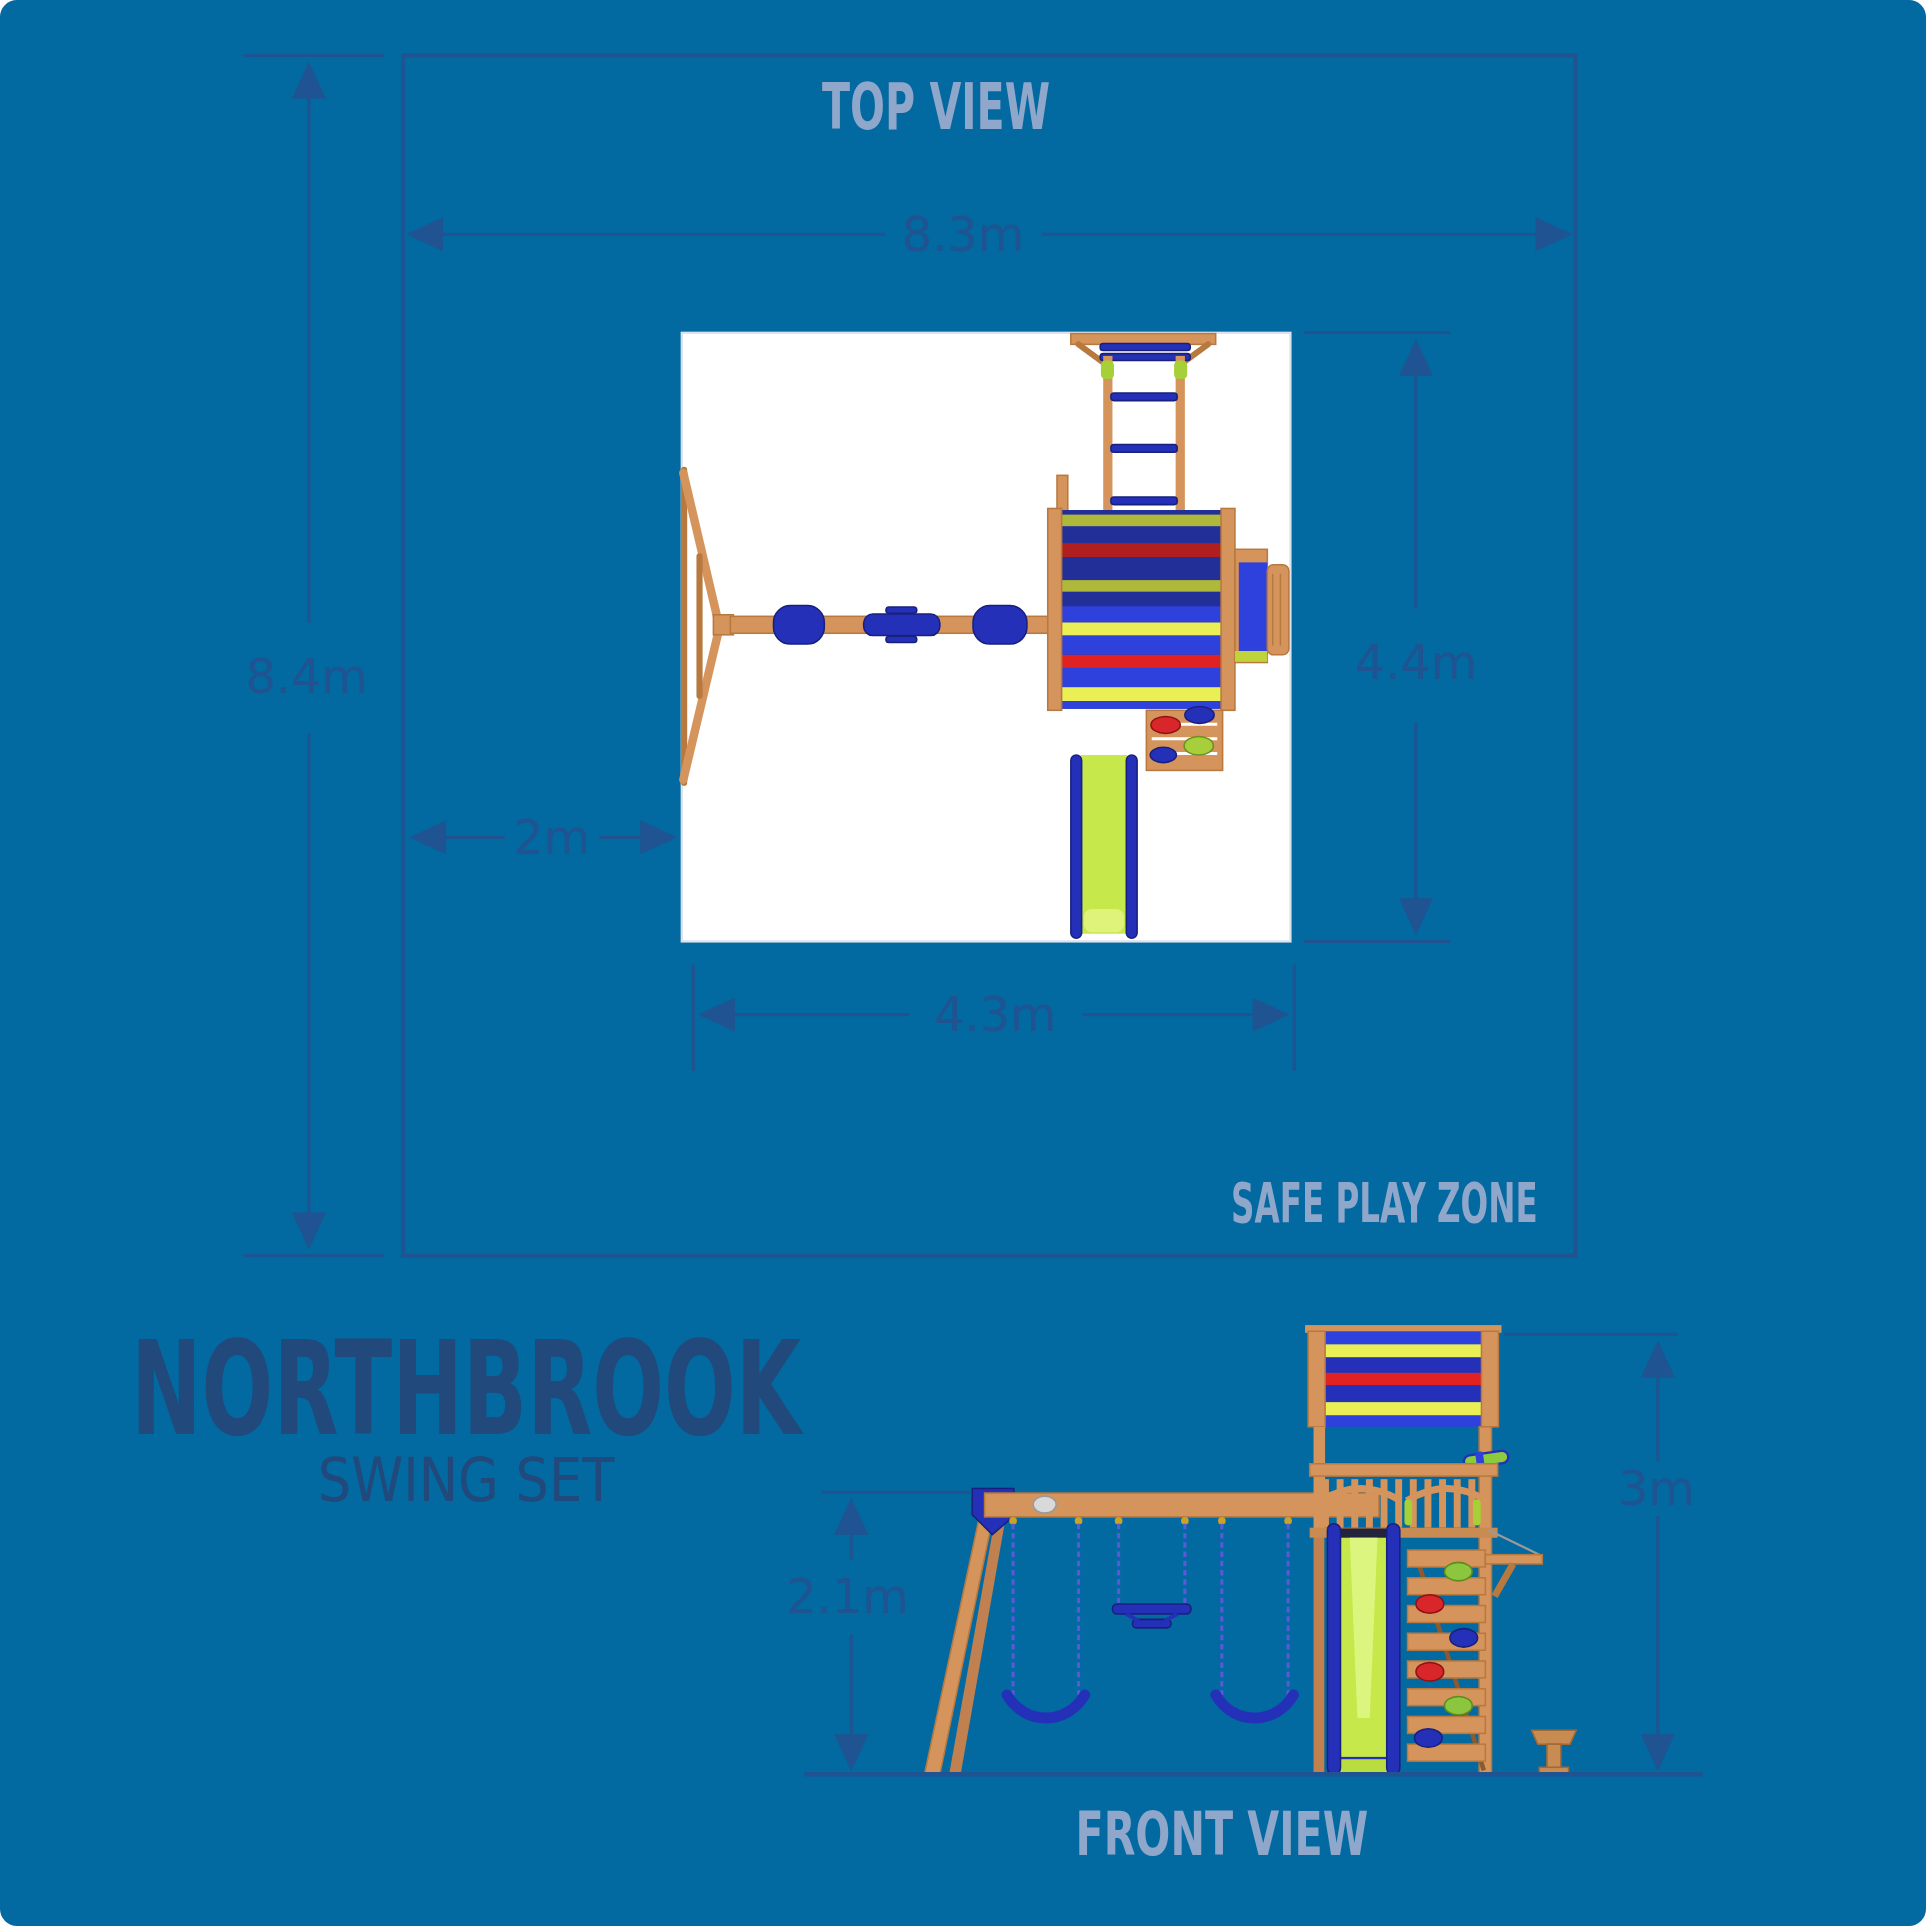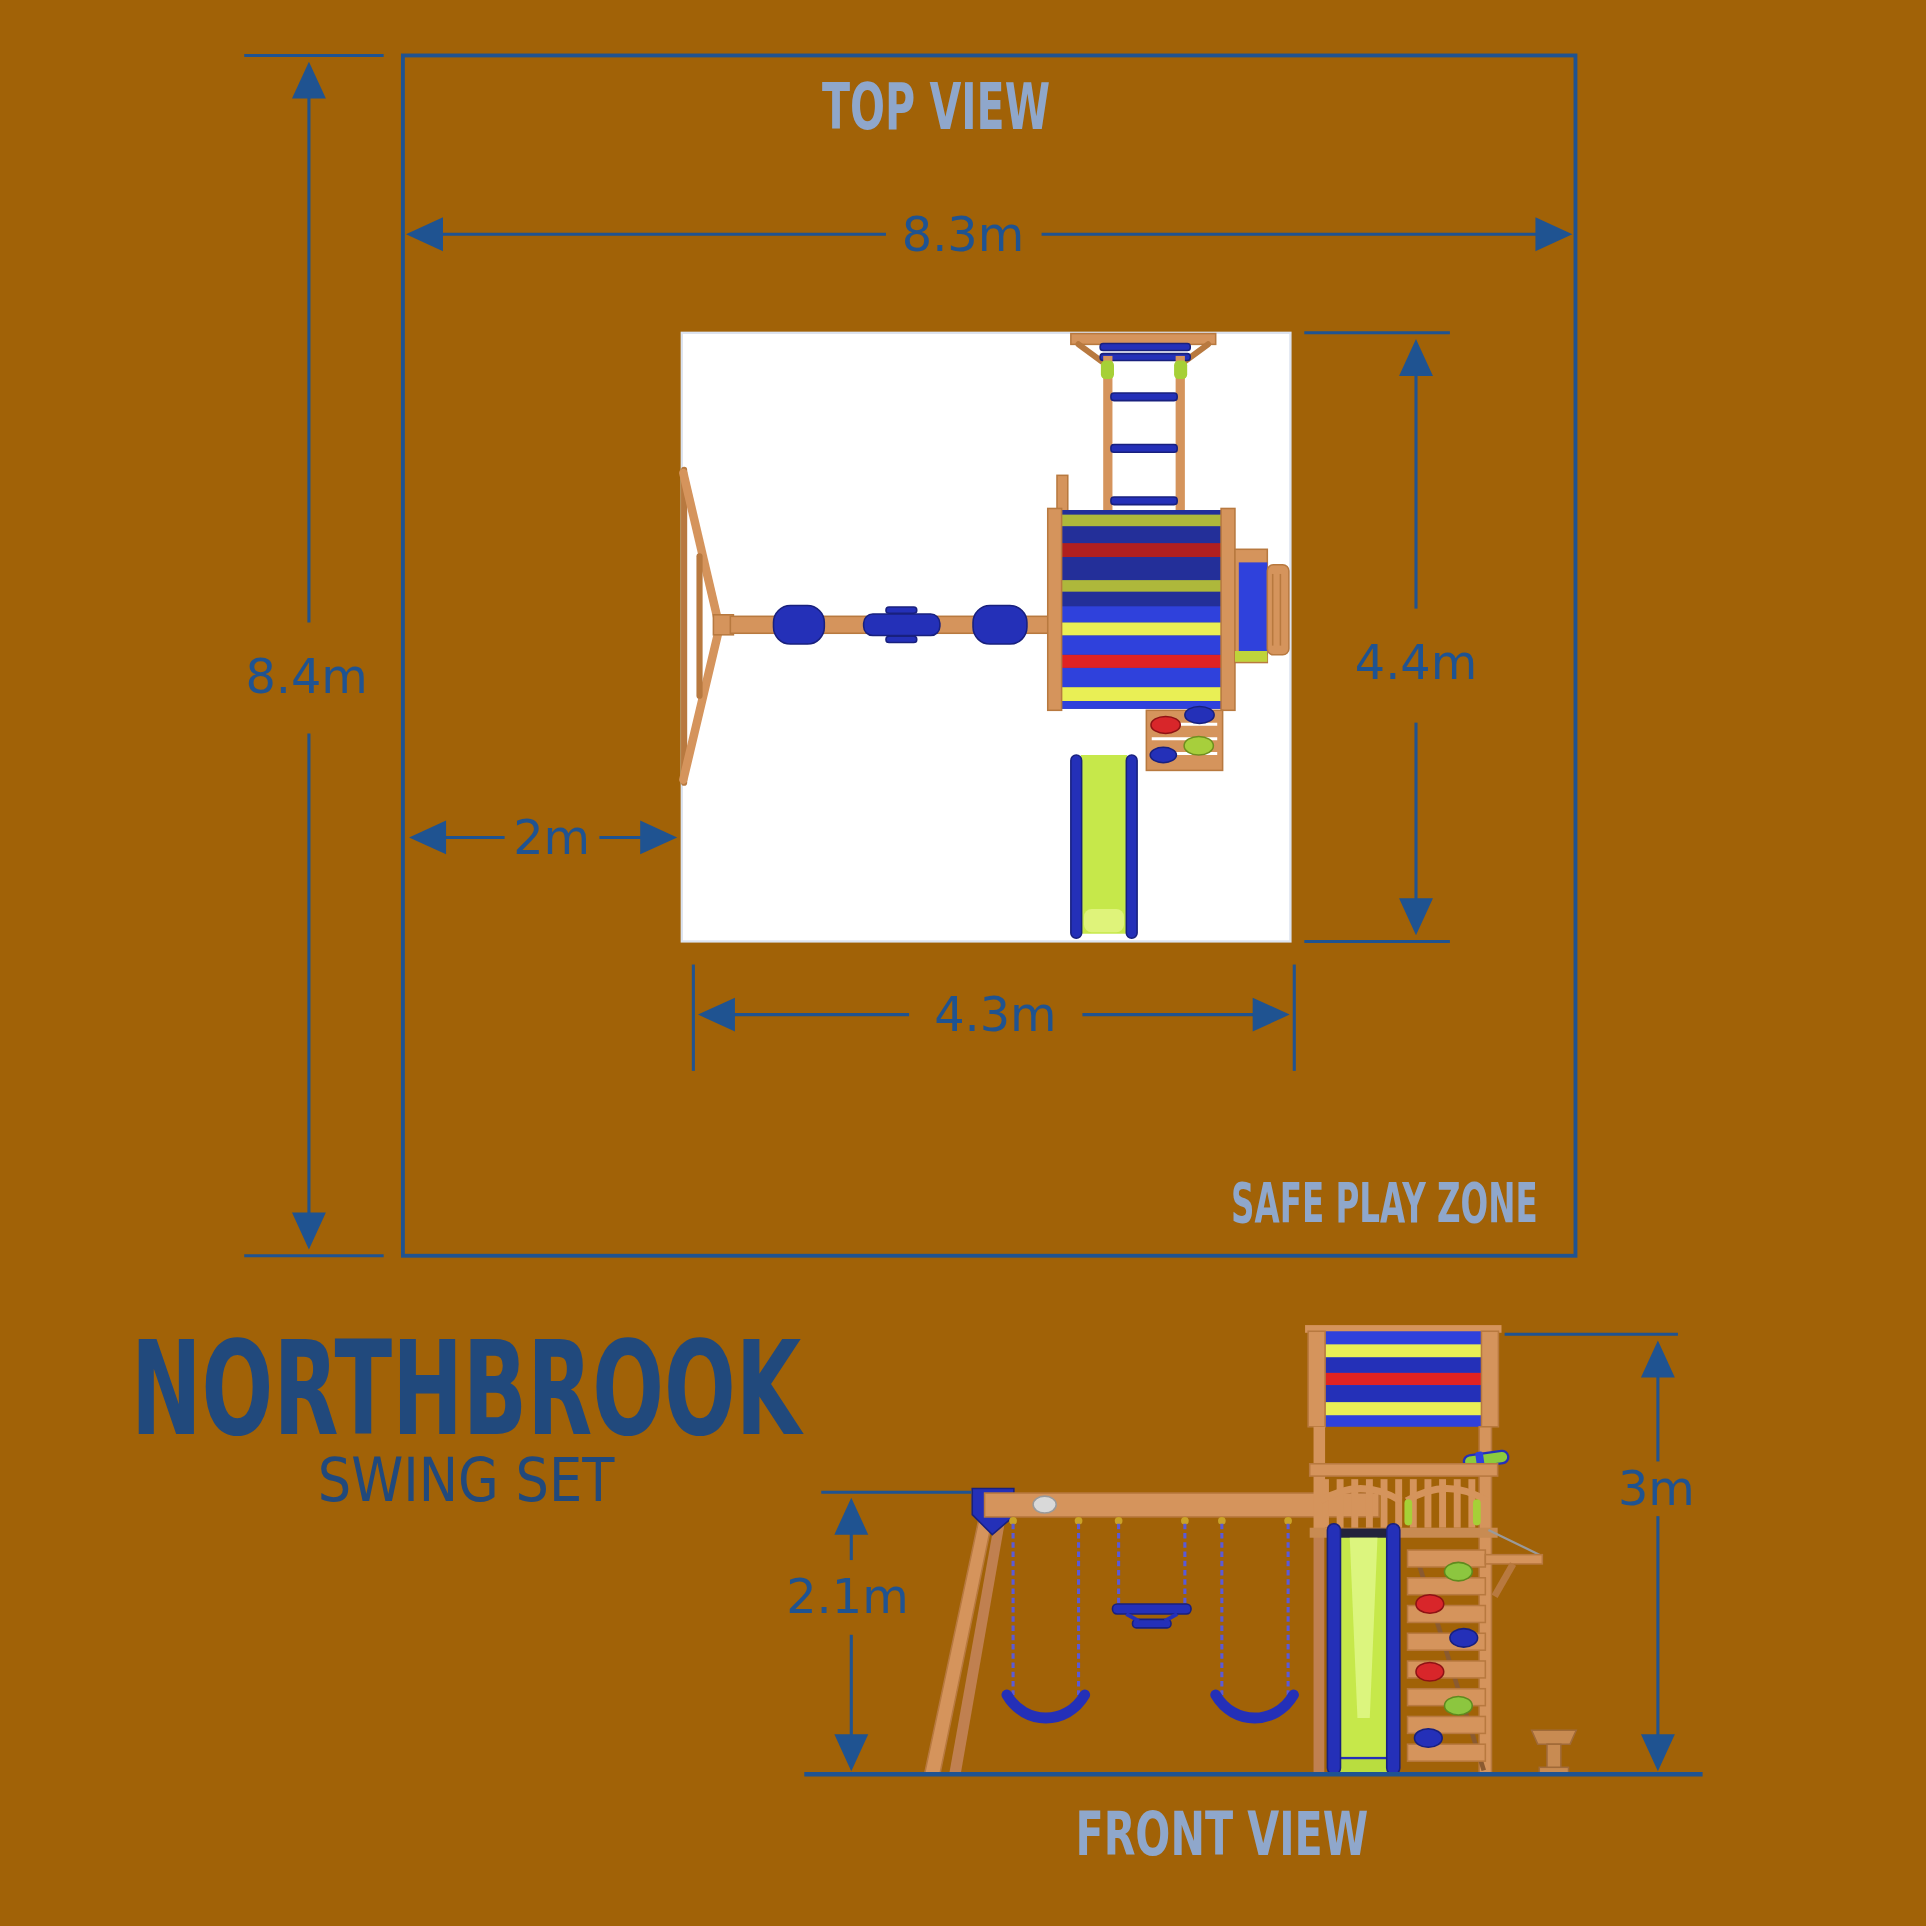--- a/index.html
+++ b/index.html
@@ -1,16 +1,16 @@
 <!DOCTYPE html>
 <html style="--dimension: #1f5391; --label_light: #8fa7cb; --title: #21497c; --wood: #d5945c; --wood_dark: #b8793f; --plastic_blue: #2f41dc; --plastic_navy: #2430b8; --canopy_navy: #232f99; --red: #e02222; --dark_red: #b01f1f; --yellow: #e9ef55; --olive: #aeb83b; --lime: #c6e84a; --chain: #5a5ad8;font-size:12.3px"><head>
 <meta charset="utf-8">
 <style>
   html,body{margin:0;padding:0;background:#fff;}
-  #stage{width:1926px;height:1926px;position:relative;background:#a16207;}
+  #stage{width:1926px;height:1926px;position:relative;background:#0369a1;border-radius:17px;}
   svg{display:block;font-family:"DejaVu Sans","Liberation Sans",sans-serif;}
   .ln{stroke:var(--dimension);stroke-width:4;fill:none;}
   .ln5{stroke:var(--dimension);stroke-width:5;fill:none;}
   .ar{fill:var(--dimension);stroke:none;}
   .dimtxt{fill:var(--dimension);font-size:62px;text-anchor:middle;font-weight:400;}
   .hd{fill:var(--label_light);font-weight:bold;text-anchor:middle;}
   .title{fill:var(--title);font-weight:bold;text-anchor:middle;}
   .sub{fill:var(--title);text-anchor:middle;}
   .innerbox{fill:#ffffff;stroke:#dce3ef;stroke-width:3;}
   .wood{fill:var(--wood);stroke:var(--wood_dark);stroke-width:2;}

